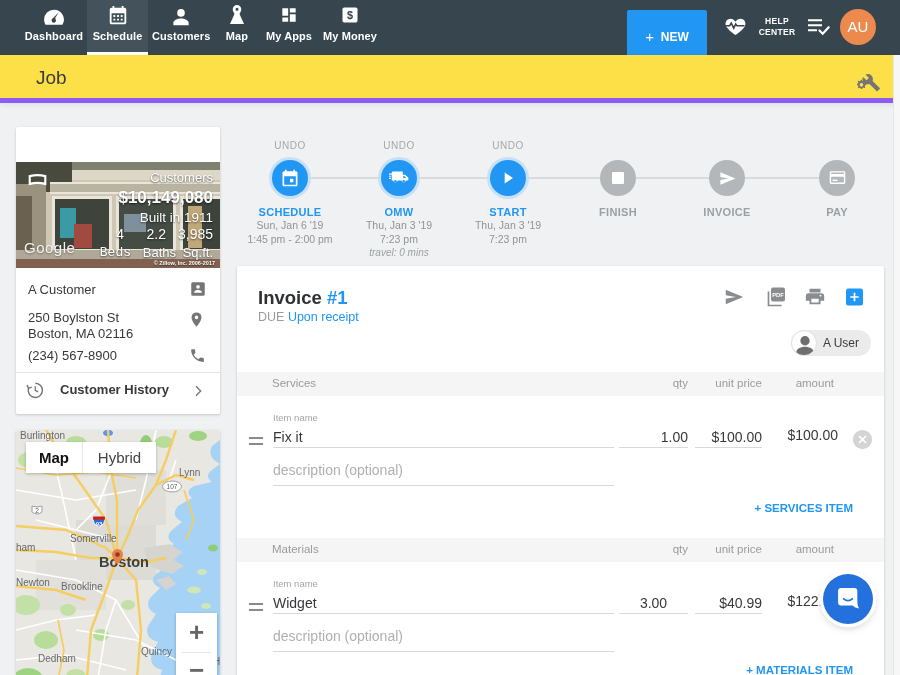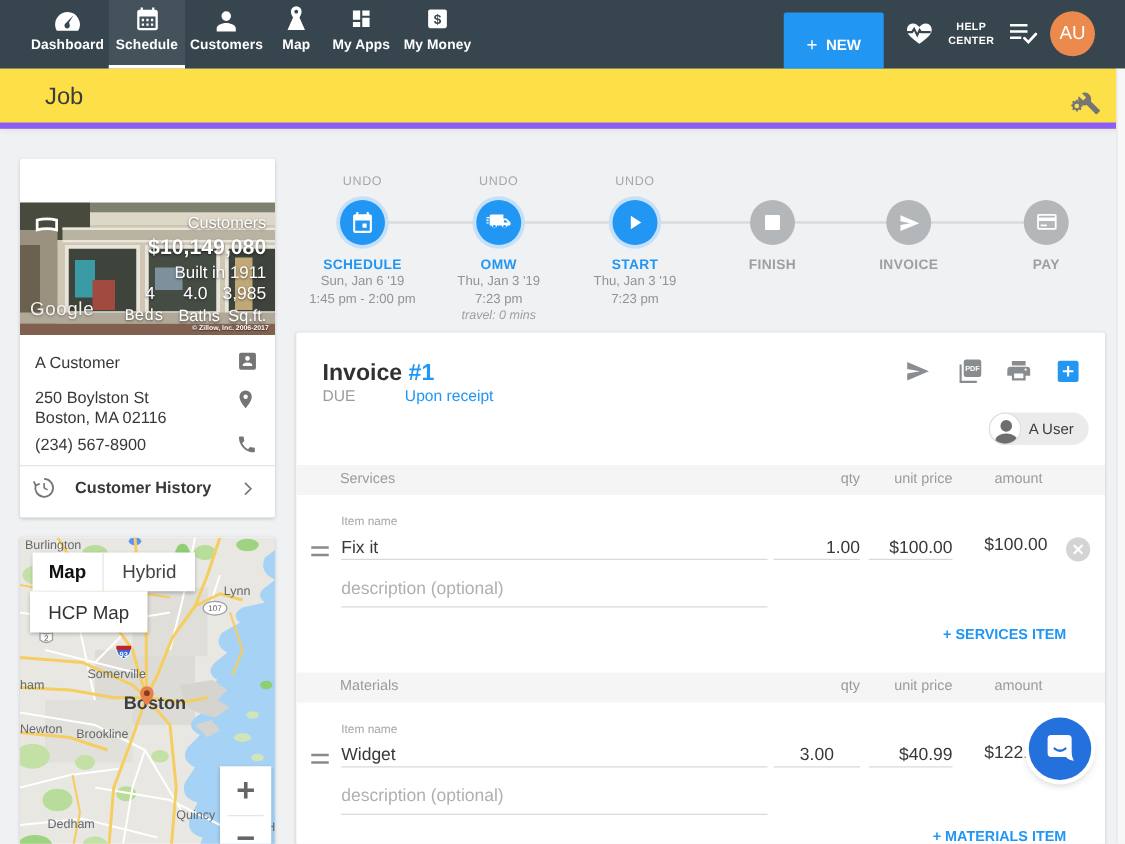--- a/index.html
+++ b/index.html
@@ -49,21 +49,21 @@
 .step .nm.gray { color:#9aa0a4; }
 .step .d1 { position:absolute; top:89px; width:100%; font-size:10.5px; color:#8f9498; }
 .step .d2 { position:absolute; top:103px; width:100%; font-size:10.5px; color:#8f9498; }
 .step .d3 { position:absolute; top:117px; width:100%; font-size:10px; color:#9aa0a4; font-style:italic; }
 
 
 #inv { left:237px; top:266px; width:647px; height:420px; }
 .inv-title { position:absolute; left:21px; top:21px; font-size:18.5px; font-weight:bold; color:#2f3133; }
 .inv-title .num { color:#2196f3; }
 .inv-due { position:absolute; left:21px; top:44px; font-size:12.5px; color:#9b9b9b; }
-.inv-due a { color:#2196f3; text-decoration:none;margin-left:36px; }
+.inv-due a { color:#2196f3; text-decoration:none; }
 .user-chip { position:absolute; right:13px; top:64px; height:26px; background:#ebebeb; border-radius:13px; font-size:12px; color:#3c3c3c; padding-left:32px; padding-right:12px; line-height:26px; }
 .user-chip .av { position:absolute; left:0; top:0; width:26px; height:26px; border-radius:50%; background:#fff; overflow:hidden; border:1px solid #e0e0e0;}
 .sec-head { position:absolute; left:0; width:100%; height:24px; background:#f5f5f5; font-size:11.5px; color:#9b9b9b; }
 .sec-head .sn { position:absolute; left:35px; top:5px; }
 .colqty { position:absolute; right:196px; top:5px; }
 .colup { position:absolute; right:122px; top:5px; }
 .colam { position:absolute; right:50px; top:5px; }
 .itemrow { position:absolute; left:0; width:100%; }
 .iname-lb { position:absolute; left:36px; font-size:9.5px; color:#a5a5a5; }
 .handle { position:absolute; left:12px; width:14px; }
@@ -161,21 +161,21 @@
 
     <span style="position:absolute;left:11px;top:11px;"><svg width="21" height="14" viewBox="0 0 26 18" fill="none" stroke="#fff" stroke-width="2.8">
           <path d="M3 4 C9 2.4 17 2.4 23 4 L23 14 C17 12.4 9 12.4 3 14 Z"></path>
         </svg></span>
 
     <div class="pline" style="top:8px;font-size:13px;">Customers</div>
     <div class="pline" style="top:26px;font-size:17px;font-weight:bold;">$10,149,080</div>
     <div class="pline" style="top:48px;font-size:13.5px;">Built in 1911</div>
     <div class="pline" style="top:64px;font-size:14px;width:190px;">
         <span style="position:absolute;right:89px;">4</span>
-        <span style="position:absolute;right:47px;">4.0</span>
+        <span style="position:absolute;right:47px;">2.2</span>
         <span style="position:absolute;right:0;">3,985</span>
       </div>
     <div class="pline" style="top:83px;font-size:13px;width:190px;">
         <span style="position:absolute;right:82px;font-family:Liberation Mono, monospace;">Beds</span>
         <span style="position:absolute;right:37px;">Baths</span>
         <span style="position:absolute;right:0;">Sq.ft.</span>
       </div>
     <div style="position:absolute;left:8px;bottom:12px;font-size:15px;color:#f4f2ee;letter-spacing:.5px;text-shadow:0 1px 2px rgba(0,0,0,.35);">Google</div>
     <div style="position:absolute;right:5px;bottom:2px;font-size:5.5px;color:#fff;font-weight:bold;text-shadow:0 1px 1px rgba(0,0,0,.6);">© Zillow, Inc. 2006-2017</div>
   </div>
@@ -300,21 +300,20 @@
 
   <g transform="translate(96,119)">
     <path d="M5.5 0a5.5 5.5 0 00-5.5 5.5c0 4.1 5.5 10 5.5 10s5.5-5.9 5.5-10A5.5 5.5 0 005.5 0z" fill="#e8804c"></path>
     <circle cx="5.5" cy="5.5" r="2.3" fill="#8a3c1e"></circle>
   </g>
 </svg>
 
 <div style="position:absolute;left:10px;top:12px;width:130px;height:31px;background:#fff;box-shadow:0 1px 3px rgba(0,0,0,.25);"></div>
 <div style="position:absolute;left:10px;top:12px;width:57px;height:31px;font-size:15px;font-weight:bold;color:#111;text-align:center;line-height:31px;border-right:1px solid #e6e6e6;">Map</div>
 <div style="position:absolute;left:67px;top:12px;width:73px;height:31px;font-size:15px;color:#444;text-align:center;line-height:31px;">Hybrid</div>
-<div style="position:absolute;left:8px;top:43px;width:94px;height:33px;background:#fff;box-shadow:0 1px 3px rgba(0,0,0,.25);font-size:15px;color:#333;text-align:center;line-height:35px;">HCP Map</div>
 
 <div style="position:absolute;left:160px;top:183px;width:41px;height:80px;background:#fff;box-shadow:0 1px 3px rgba(0,0,0,.25);"></div>
 <div style="position:absolute;left:160px;top:183px;width:41px;height:40px;font-size:26px;font-weight:bold;color:#666;text-align:center;line-height:38px;">+</div>
 <div style="position:absolute;left:166px;top:222px;width:29px;height:1px;background:#e6e6e6;"></div>
 <div style="position:absolute;left:160px;top:223px;width:41px;height:40px;font-size:26px;font-weight:bold;color:#666;text-align:center;line-height:34px;">−</div>
 </div>
 <div class="timeline" id="tl">
   <div class="tl-line"></div>
   <div class="step" style="left:-2px;">
     <div class="undo">UNDO</div>

